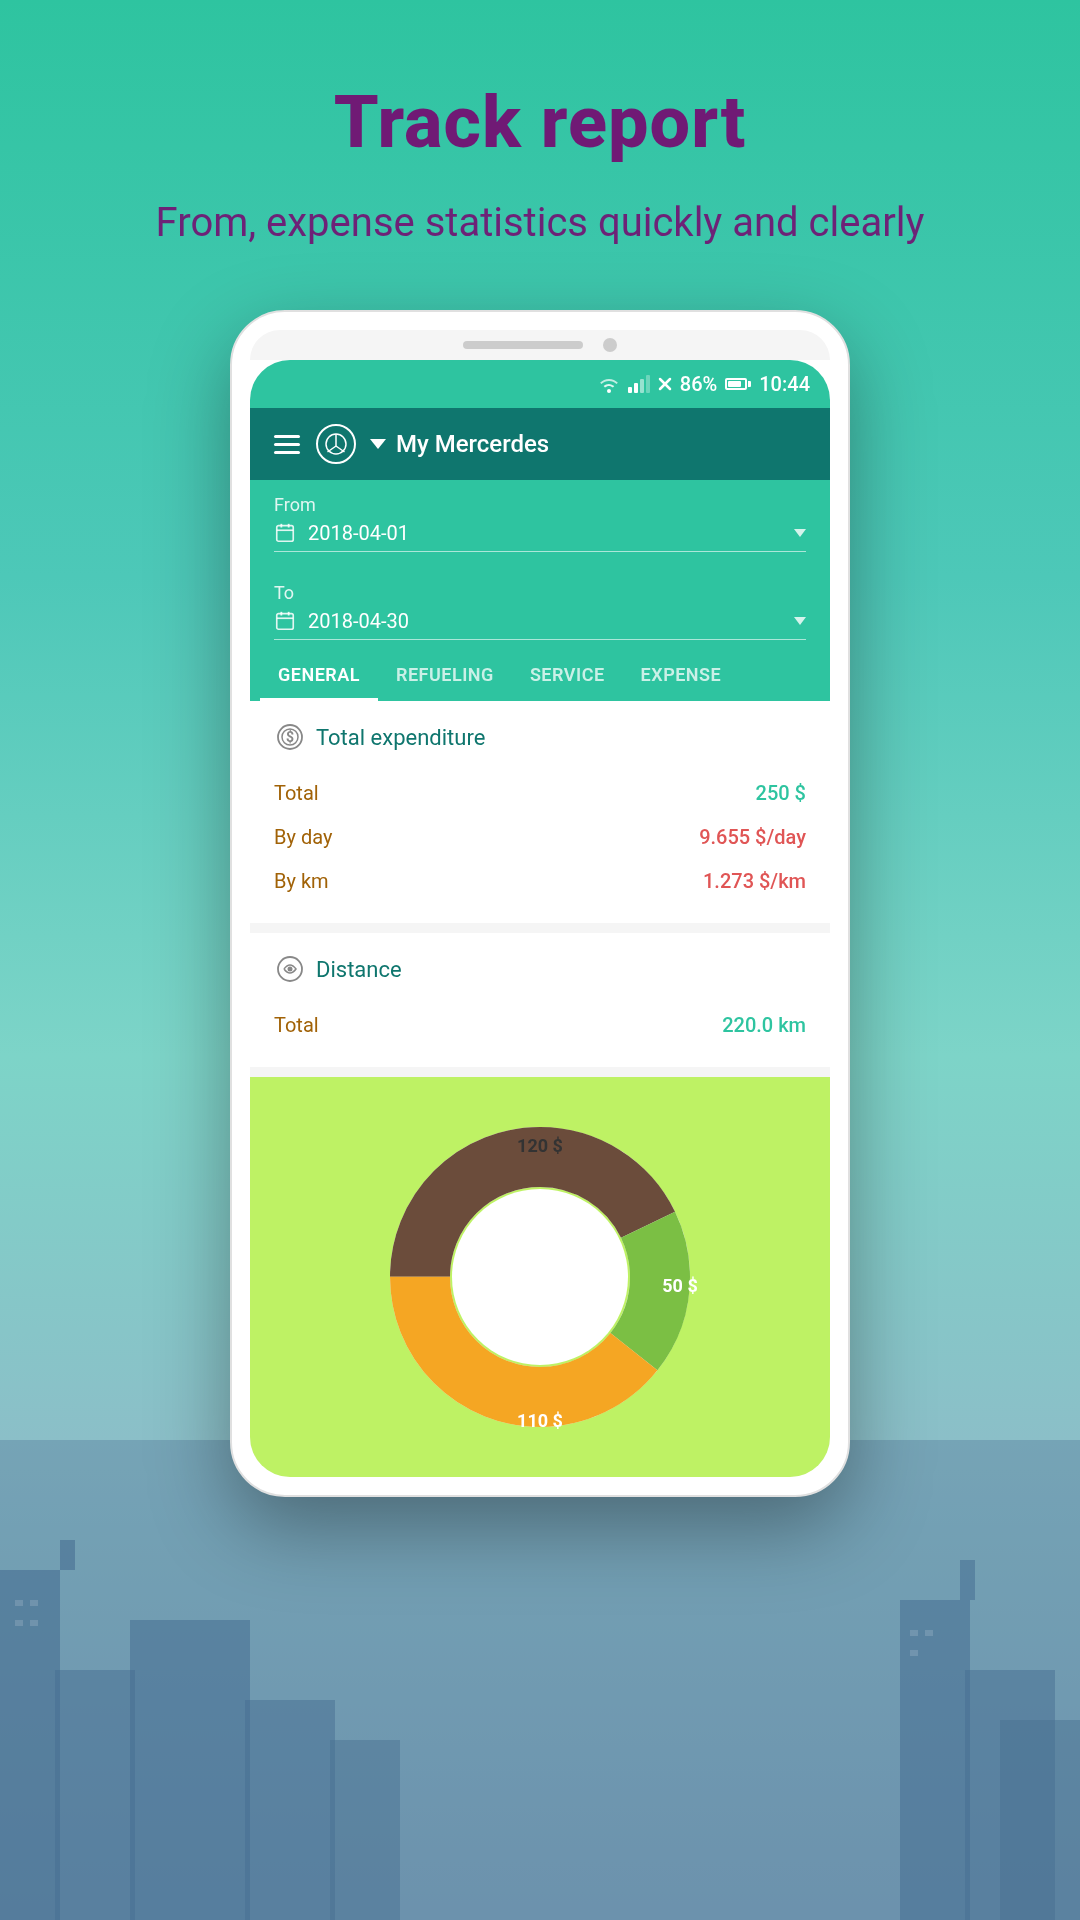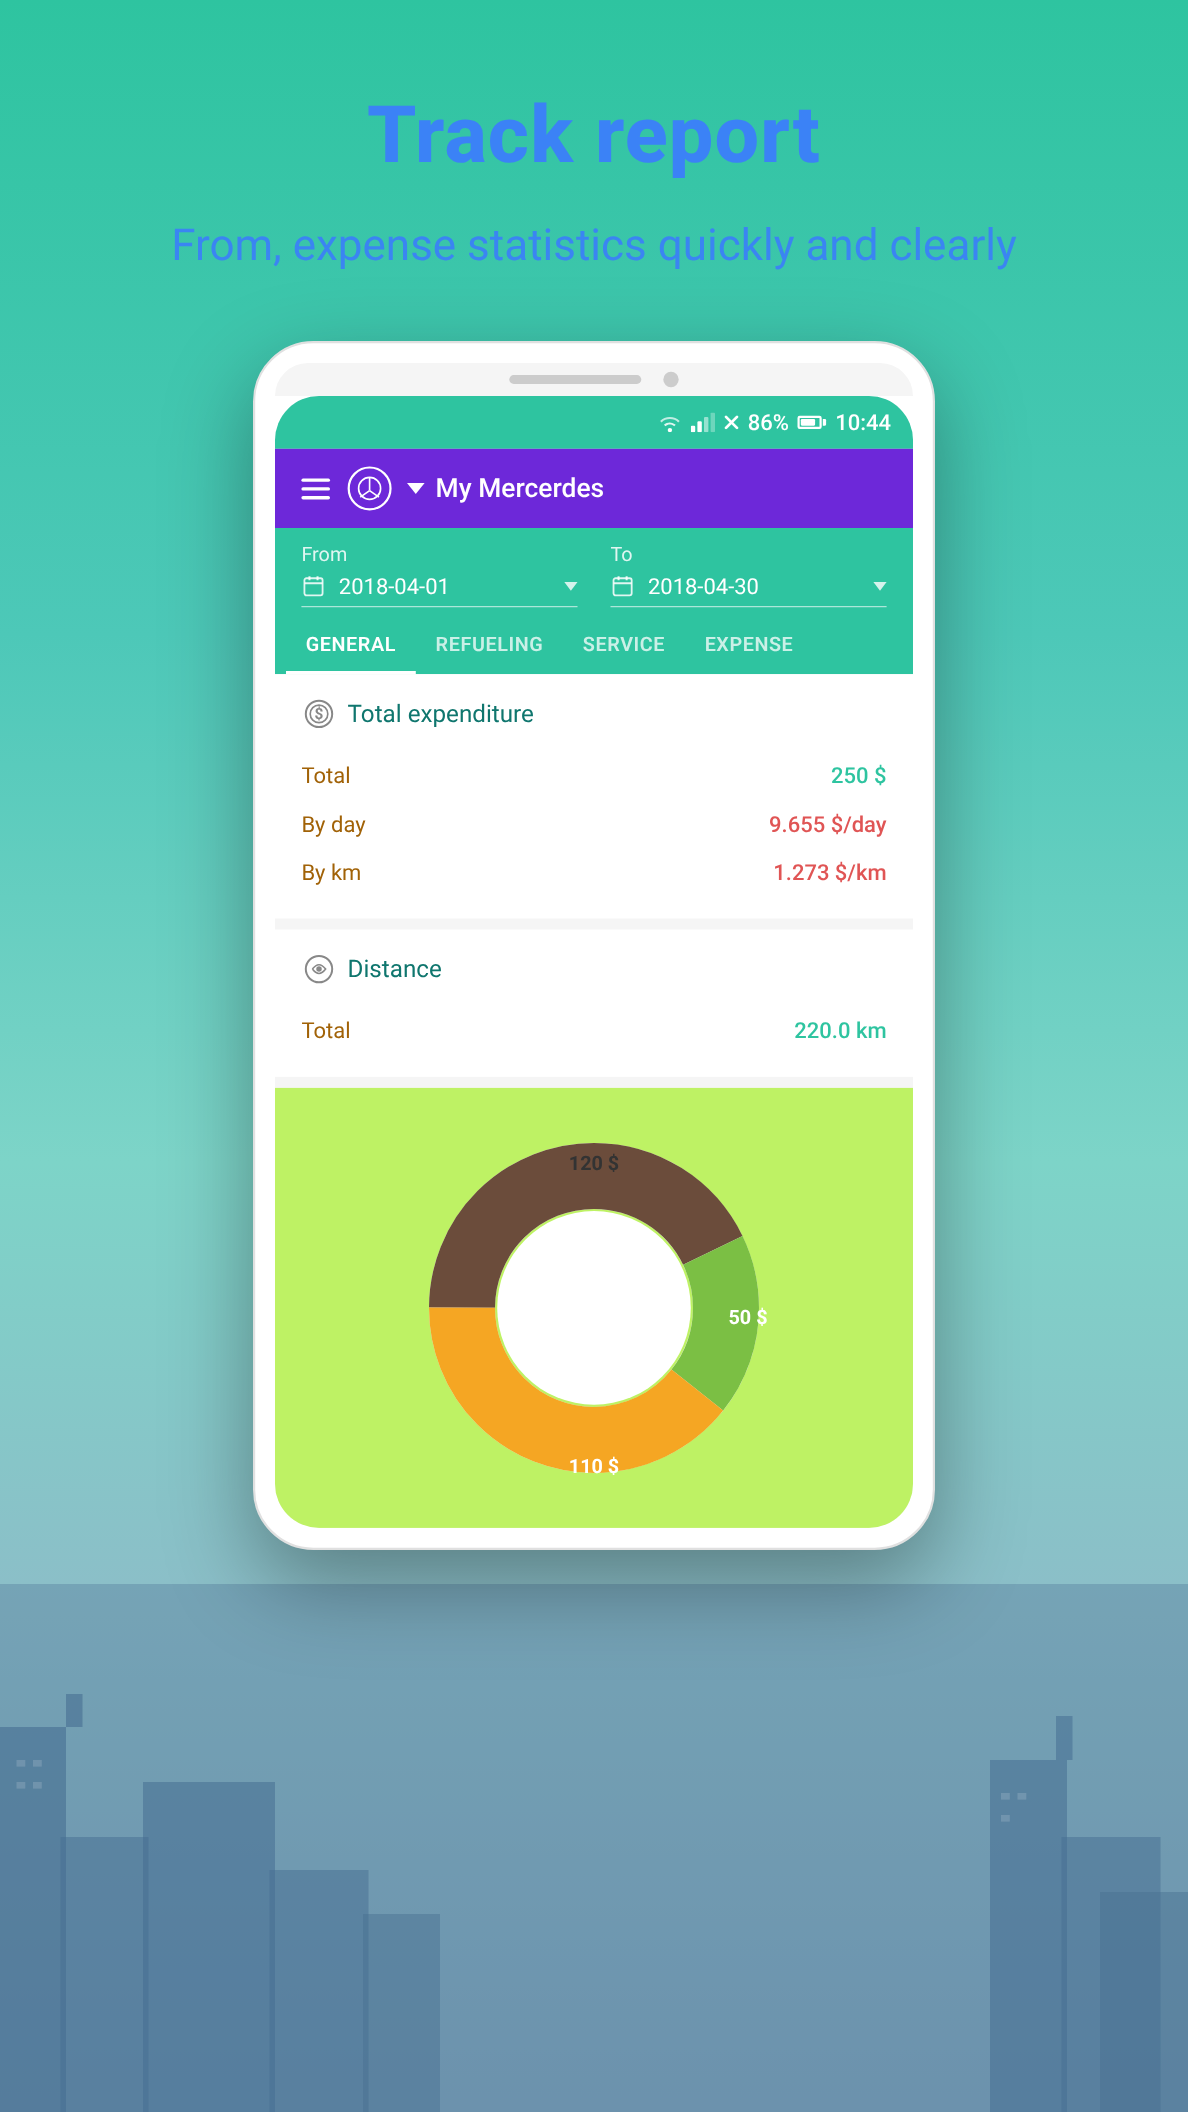--- a/index.html
+++ b/index.html
@@ -11,21 +11,21 @@
       overflow: hidden;
       font-family: 'Roboto', Arial, sans-serif;
       background: linear-gradient(180deg, #2ec4a0 0%, #4dc8b8 30%, #7dd4c8 55%, #8bbfc8 75%, #7a9eb8 100%);
       position: relative;
     }
 
     
     .hero-section {
       text-align: center;
       padding: 80px 60px 40px;
-      color: #3b82f6;
+      color: #701a75;
     }
     .hero-title {
       font-size: 72px;
       font-weight: 800;
       margin-bottom: 30px;
       letter-spacing: 1px;
     }
     .hero-subtitle {
       font-size: 40px;
       font-weight: 400;
@@ -98,21 +98,21 @@
       font-size: 20px;
     }
     .status-text {
       color: white;
       font-size: 20px;
       font-weight: 500;
     }
 
     
     .app-header {
-      background: #6d28d9;
+      background: #0f766e;
       padding: 16px 24px;
       display: flex;
       align-items: center;
       gap: 16px;
     }
     .hamburger-icon {
       display: flex;
       flex-direction: column;
       gap: 5px;
       cursor: pointer;
@@ -150,20 +150,21 @@
       border-top: 10px solid white;
       margin-left: 4px;
     }
 
     
     .date-range {
       background: #2ec4a0;
       padding: 14px 24px 8px;
       display: flex;
       gap: 30px;
+      flex-direction: column;
     }
     .date-field {
       flex: 1;
     }
     .date-label {
       color: rgba(255,255,255,0.85);
       font-size: 18px;
       margin-bottom: 6px;
     }
     .date-input {

